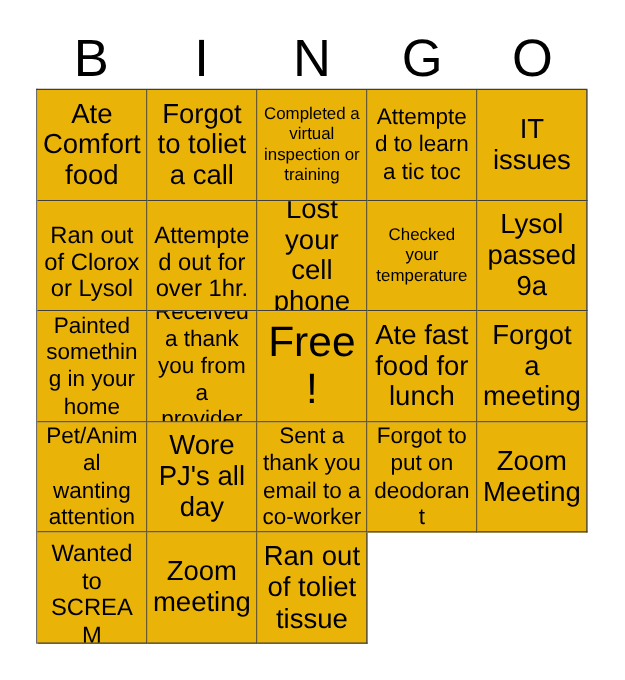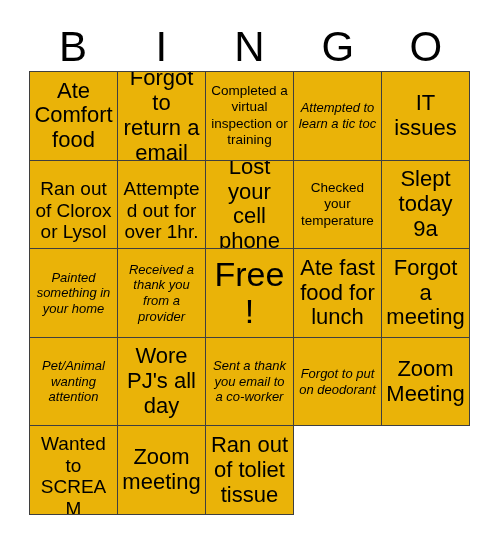--- a/index.html
+++ b/index.html
@@ -82,21 +82,21 @@
     display: block;
     width: 100%;
     line-height: 1.14;
     word-wrap: break-word;
   }
 
   
   .size-xl .cell-text { font-size: 34px; line-height: 1.1; }
   .size-lg .cell-text { font-size: 22px; line-height: 1.13; }
   .size-md .cell-text { font-size: 19px; line-height: 1.14; margin-top: 12px; }
-  .size-sm .cell-text { font-size: 13px; line-height: 1.2; font-style: italic; }
+  .size-sm .cell-text { font-size: 18px; line-height: 1.2; }
   .size-xs .cell-text { font-size: 13.5px; line-height: 1.22; }
 </style>
 </head>
 <body>
 
 <div class="card">
 
   <div class="bingo-header">
     <div class="header-letter">B</div>
     <div class="header-letter">I</div>
@@ -104,21 +104,21 @@
     <div class="header-letter">G</div>
     <div class="header-letter">O</div>
   </div>
 
   <div class="bingo-grid">
 
     <div class="bingo-cell size-lg">
         <span class="cell-text">Ate Comfort food</span>
       </div>
     <div class="bingo-cell size-lg">
-        <span class="cell-text">Forgot to return a email</span>
+        <span class="cell-text">Forgot to toliet a call</span>
       </div>
     <div class="bingo-cell size-xs">
         <span class="cell-text">Completed a virtual inspection or training</span>
       </div>
     <div class="bingo-cell size-sm">
         <span class="cell-text">Attempted to learn a tic toc</span>
       </div>
     <div class="bingo-cell size-lg">
         <span class="cell-text">IT issues</span>
       </div>
@@ -129,21 +129,21 @@
     <div class="bingo-cell size-md">
         <span class="cell-text">Attempted out for over 1hr.</span>
       </div>
     <div class="bingo-cell size-lg">
         <span class="cell-text">Lost your cell phone</span>
       </div>
     <div class="bingo-cell size-xs">
         <span class="cell-text">Checked your temperature</span>
       </div>
     <div class="bingo-cell size-lg">
-        <span class="cell-text">Slept today 9a</span>
+        <span class="cell-text">Lysol passed 9a</span>
       </div>
 
     <div class="bingo-cell size-sm">
         <span class="cell-text">Painted something in your home</span>
       </div>
     <div class="bingo-cell size-sm">
         <span class="cell-text">Received a thank you from a provider</span>
       </div>
     <div class="bingo-cell size-xl">
         <span class="cell-text">Free!</span>

